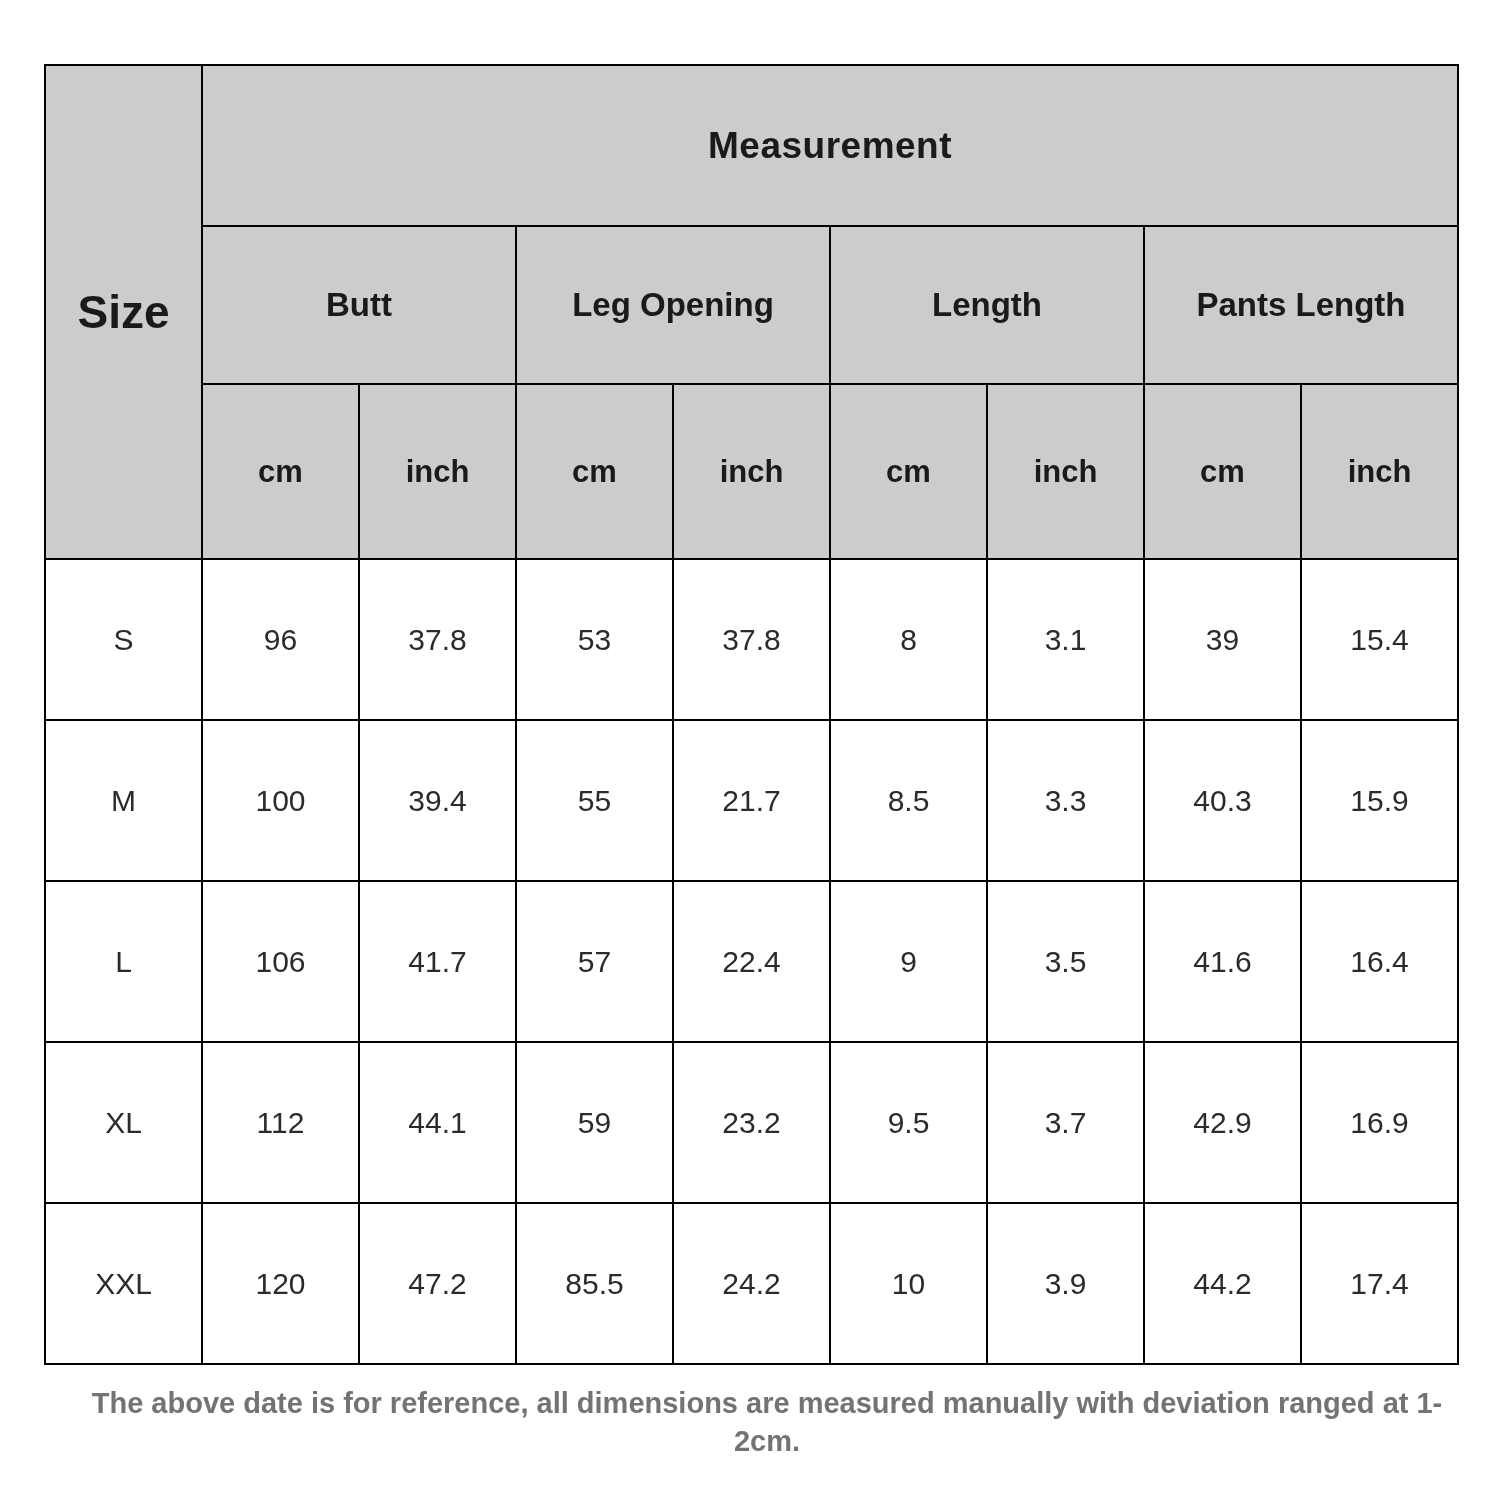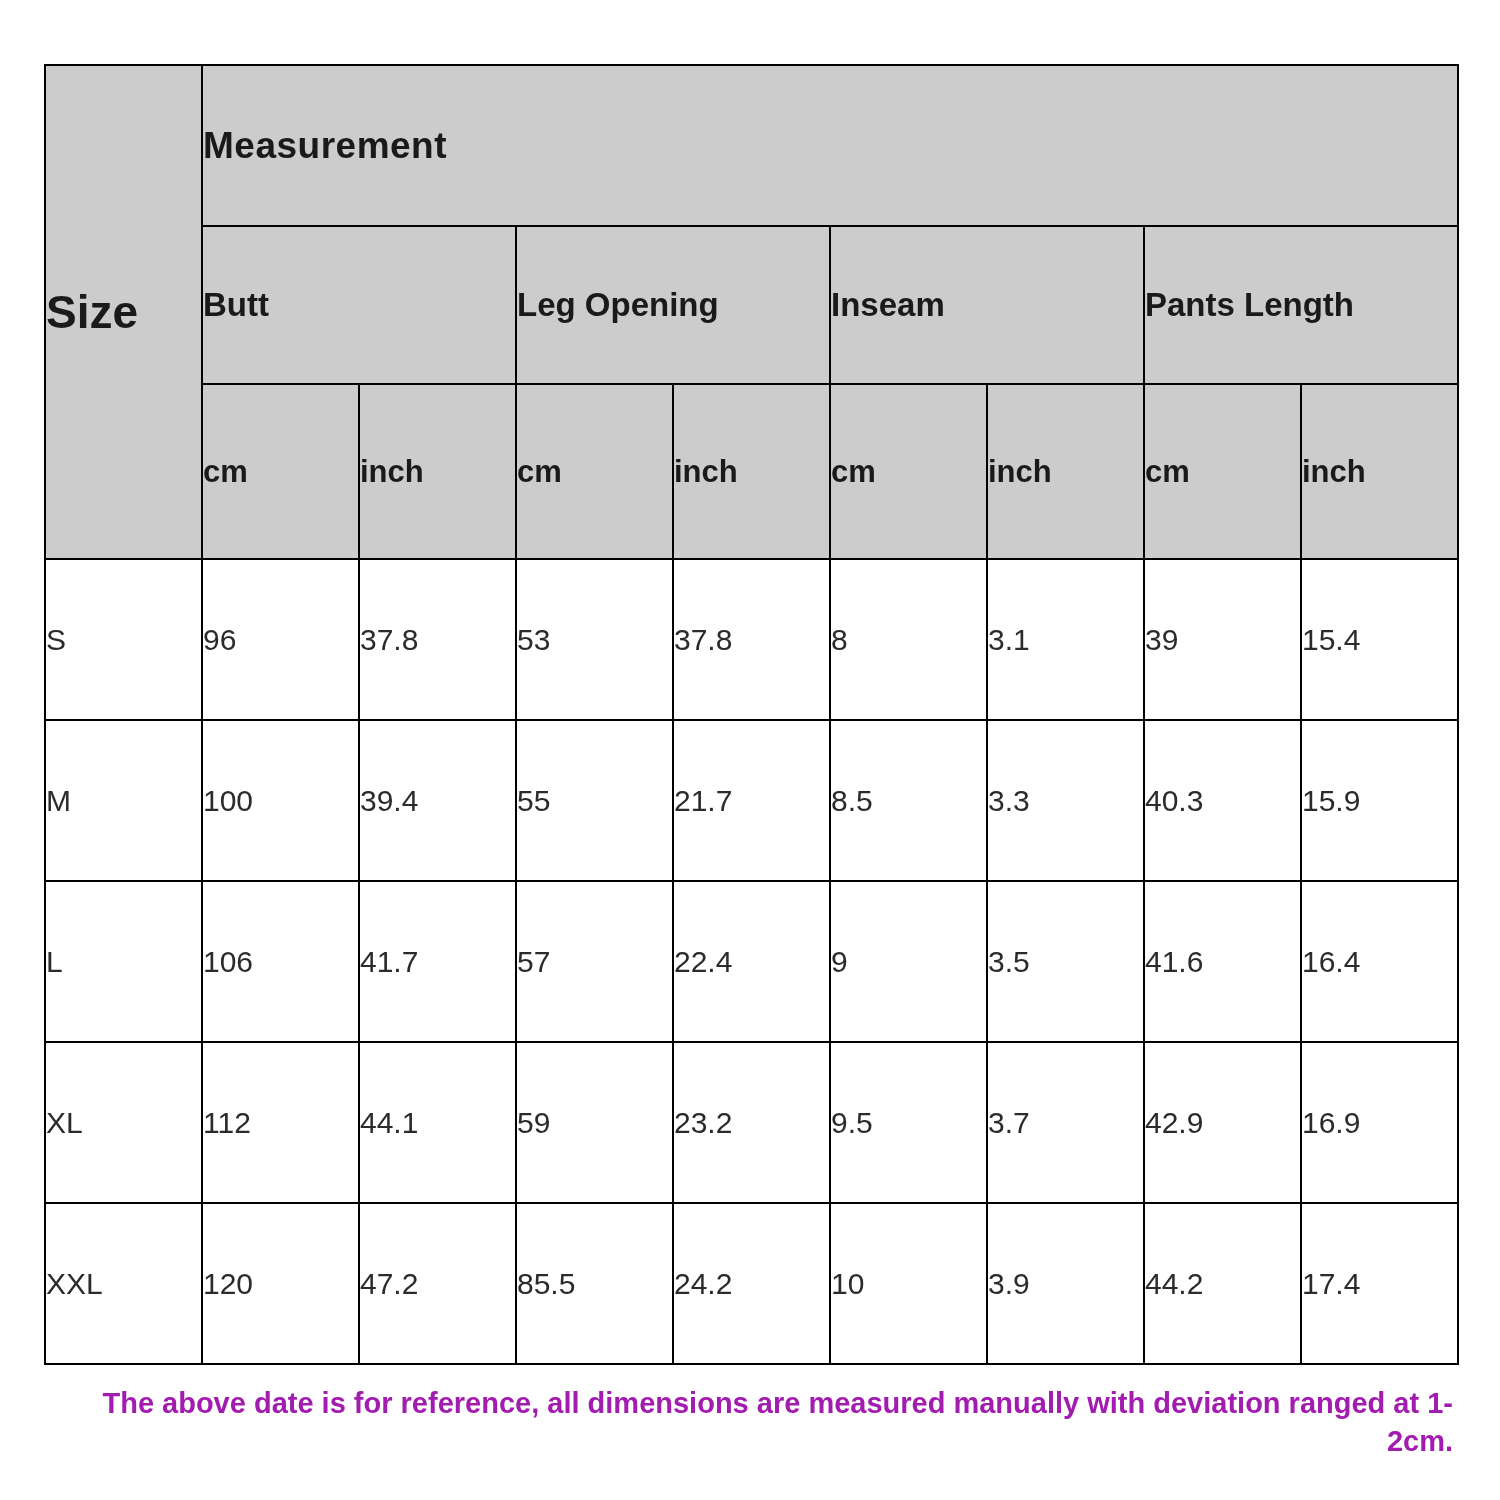--- a/index.html
+++ b/index.html
@@ -22,21 +22,21 @@
     position: absolute;
     left: 44px;
     top: 64px;
     width: 1414px;
     height: 1281px;
     border-collapse: collapse;
     table-layout: fixed;
   }
   table.size-chart td {
     border: 2px solid #000000;
-    text-align: left;
+    text-align: center;
     vertical-align: middle;
     padding: 0;
     overflow: hidden;
   }
   tr.r-meas  { height: 161px; }
   tr.r-cat   { height: 158px; }
   tr.r-unit  { height: 175px; }
   tr.r-data  { height: 161px; }
   td.hd {
     background: #cccccc;
@@ -62,22 +62,22 @@
     color: #2b2b2b;
   }
   .footnote {
     position: absolute;
     left: 81px;
     top: 1384px;
     width: 1372px;
     font-size: 29px;
     line-height: 1.32;
     font-weight: 700;
-    color: #a21caf;
-    text-align: right;
+    color: #737373;
+    text-align: center;
   }
 </style>
 </head>
 <body>
 
 <div class="page">
 
   <table class="size-chart">
     <colgroup>
       <col style="width:157px">
@@ -93,21 +93,21 @@
 
     <tbody>
         <tr class="r-meas">
       <td rowspan="3" class="hd size-col">Size</td>
       <td colspan="8" class="hd meas">Measurement</td>
     </tr>
 
     <tr class="r-cat">
       <td colspan="2" class="hd cat">Butt</td>
       <td colspan="2" class="hd cat">Leg Opening</td>
-      <td colspan="2" class="hd cat">Inseam</td>
+      <td colspan="2" class="hd cat">Length</td>
       <td colspan="2" class="hd cat">Pants Length</td>
     </tr>
 
     <tr class="r-unit">
       <td class="hd unit">cm</td>
       <td class="hd unit">inch</td>
       <td class="hd unit">cm</td>
       <td class="hd unit">inch</td>
       <td class="hd unit">cm</td>
       <td class="hd unit">inch</td>

